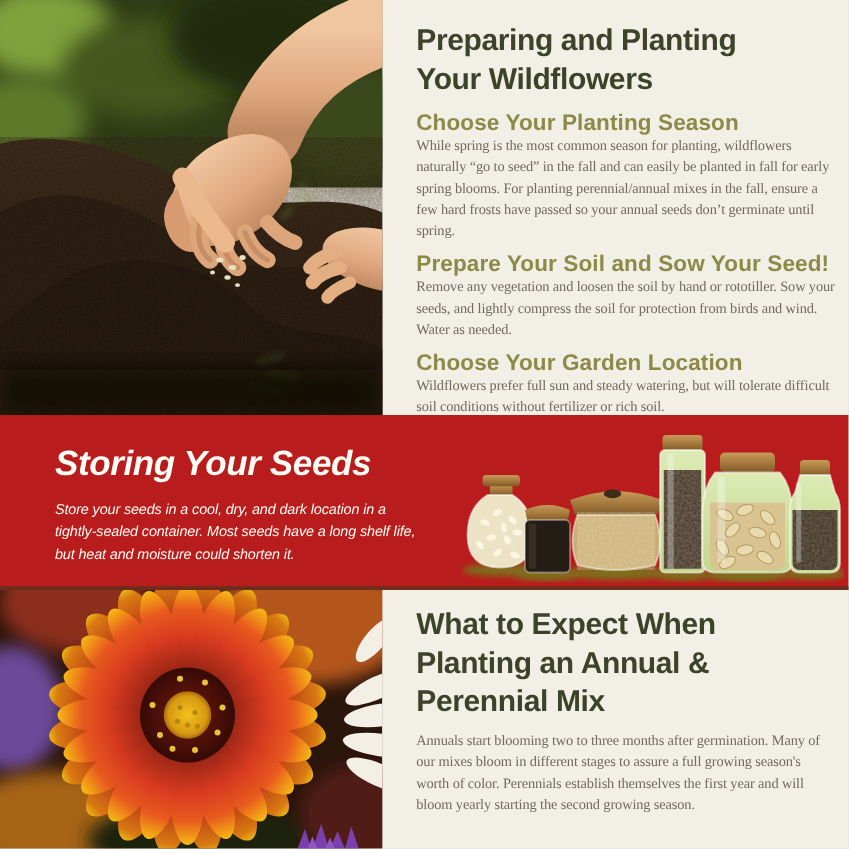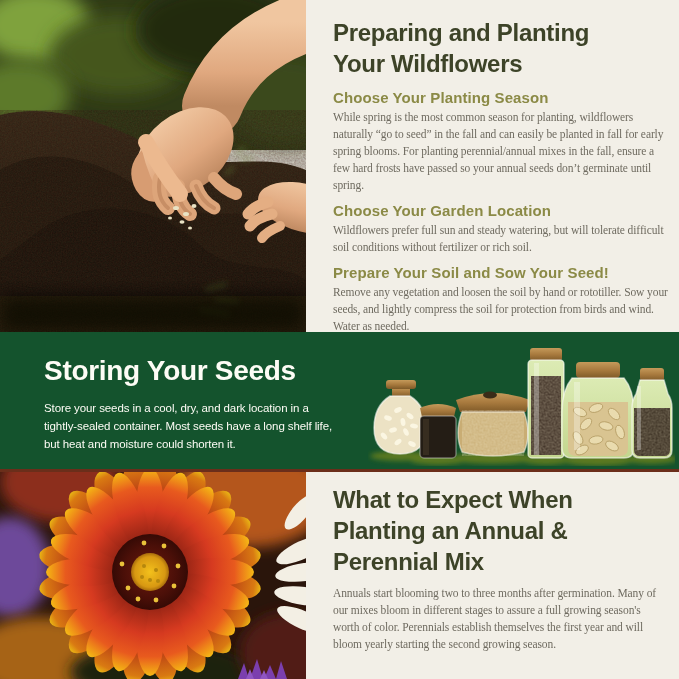--- a/index.html
+++ b/index.html
@@ -3,36 +3,36 @@
 <meta charset="utf-8">
 <style>
   html,body{margin:0;padding:0;background:#ddd;}
   .canvas{
     position:relative;width:679px;height:679px;overflow:hidden;
     background:#f2efe7;font-family:"Liberation Sans",sans-serif;
     -webkit-font-smoothing:antialiased;
   }
   .sec{position:absolute;left:0;width:679px;}
   .sec-top{top:0;height:332px;}
-  .band{top:332px;height:137px;background:#14532d;border-bottom:3px solid #6b2e1a;}
+  .band{top:332px;height:137px;background:#b91c1c;border-bottom:3px solid #6b2e1a;font-style:italic;}
   .sec-bottom{top:472px;height:207px;}
   .photo{position:absolute;top:0;left:0;width:306px;overflow:hidden;}
   .photo svg{display:block;}
   .top-photo{height:332px;}
   .bottom-photo{height:207px;}
   .panel{position:absolute;left:306px;width:373px;box-sizing:border-box;}
   .top-panel{top:0;height:308px;padding:17px 10px 0 27px;}
   .bottom-panel{top:0;height:207px;padding:12px 10px 0 27px;}
   h1,h2,h3,p{margin:0;}
   .big-head{
     color:#3d4328;font-size:24px;line-height:31px;font-weight:bold;
     letter-spacing:-0.3px;max-width:312px;margin-bottom:11px;
   }
   .sub-head{
-    color:#8b8a46;font-size:15px;line-height:16px;font-weight:bold;
+    color:#8b8a46;font-size:18px;line-height:16px;font-weight:bold;
     margin-bottom:3px;letter-spacing:0.1px;
   }
   .body-text{
     color:#6f6b60;font-size:11.5px;line-height:17px;max-width:342px;
     letter-spacing:-0.1px;margin-bottom:9px;font-family:Liberation Serif, serif;
   }
   .band-text{position:absolute;left:44px;top:22px;width:300px;}
   .band-head{
     color:#fdfcf5;font-size:28px;line-height:34px;font-weight:bold;
     letter-spacing:-0.3px;margin-bottom:11px;
@@ -146,26 +146,26 @@
     </div>
 
     <div class="panel top-panel">
       <h1 class="big-head">Preparing and Planting Your Wildflowers</h1>
 
       <div>
         <h3 class="sub-head">Choose Your Planting Season</h3>
         <p class="body-text">While spring is the most common season for planting, wildflowers naturally “go to seed” in the fall and can easily be planted in fall for early spring blooms. For planting perennial/annual mixes in the fall, ensure a few hard frosts have passed so your annual seeds don’t germinate until spring.</p>
       </div>
       <div>
+        <h3 class="sub-head">Prepare Your Soil and Sow Your Seed!</h3>
+        <p class="body-text">Remove any vegetation and loosen the soil by hand or rototiller. Sow your seeds, and lightly compress the soil for protection from birds and wind. Water as needed.</p>
+      </div>
+      <div>
         <h3 class="sub-head">Choose Your Garden Location</h3>
         <p class="body-text">Wildflowers prefer full sun and steady watering, but will tolerate difficult soil conditions without fertilizer or rich soil.</p>
-      </div>
-      <div>
-        <h3 class="sub-head">Prepare Your Soil and Sow Your Seed!</h3>
-        <p class="body-text">Remove any vegetation and loosen the soil by hand or rototiller. Sow your seeds, and lightly compress the soil for protection from birds and wind. Water as needed.</p>
       </div>
     </div>
   </div>
 
   <div class="sec band">
     <div class="band-text">
       <h2 class="band-head">Storing Your Seeds</h2>
       <p class="band-body">Store your seeds in a cool, dry, and dark location in a tightly-sealed container. Most seeds have a long shelf life, but heat and moisture could shorten it.</p>
     </div>
 

